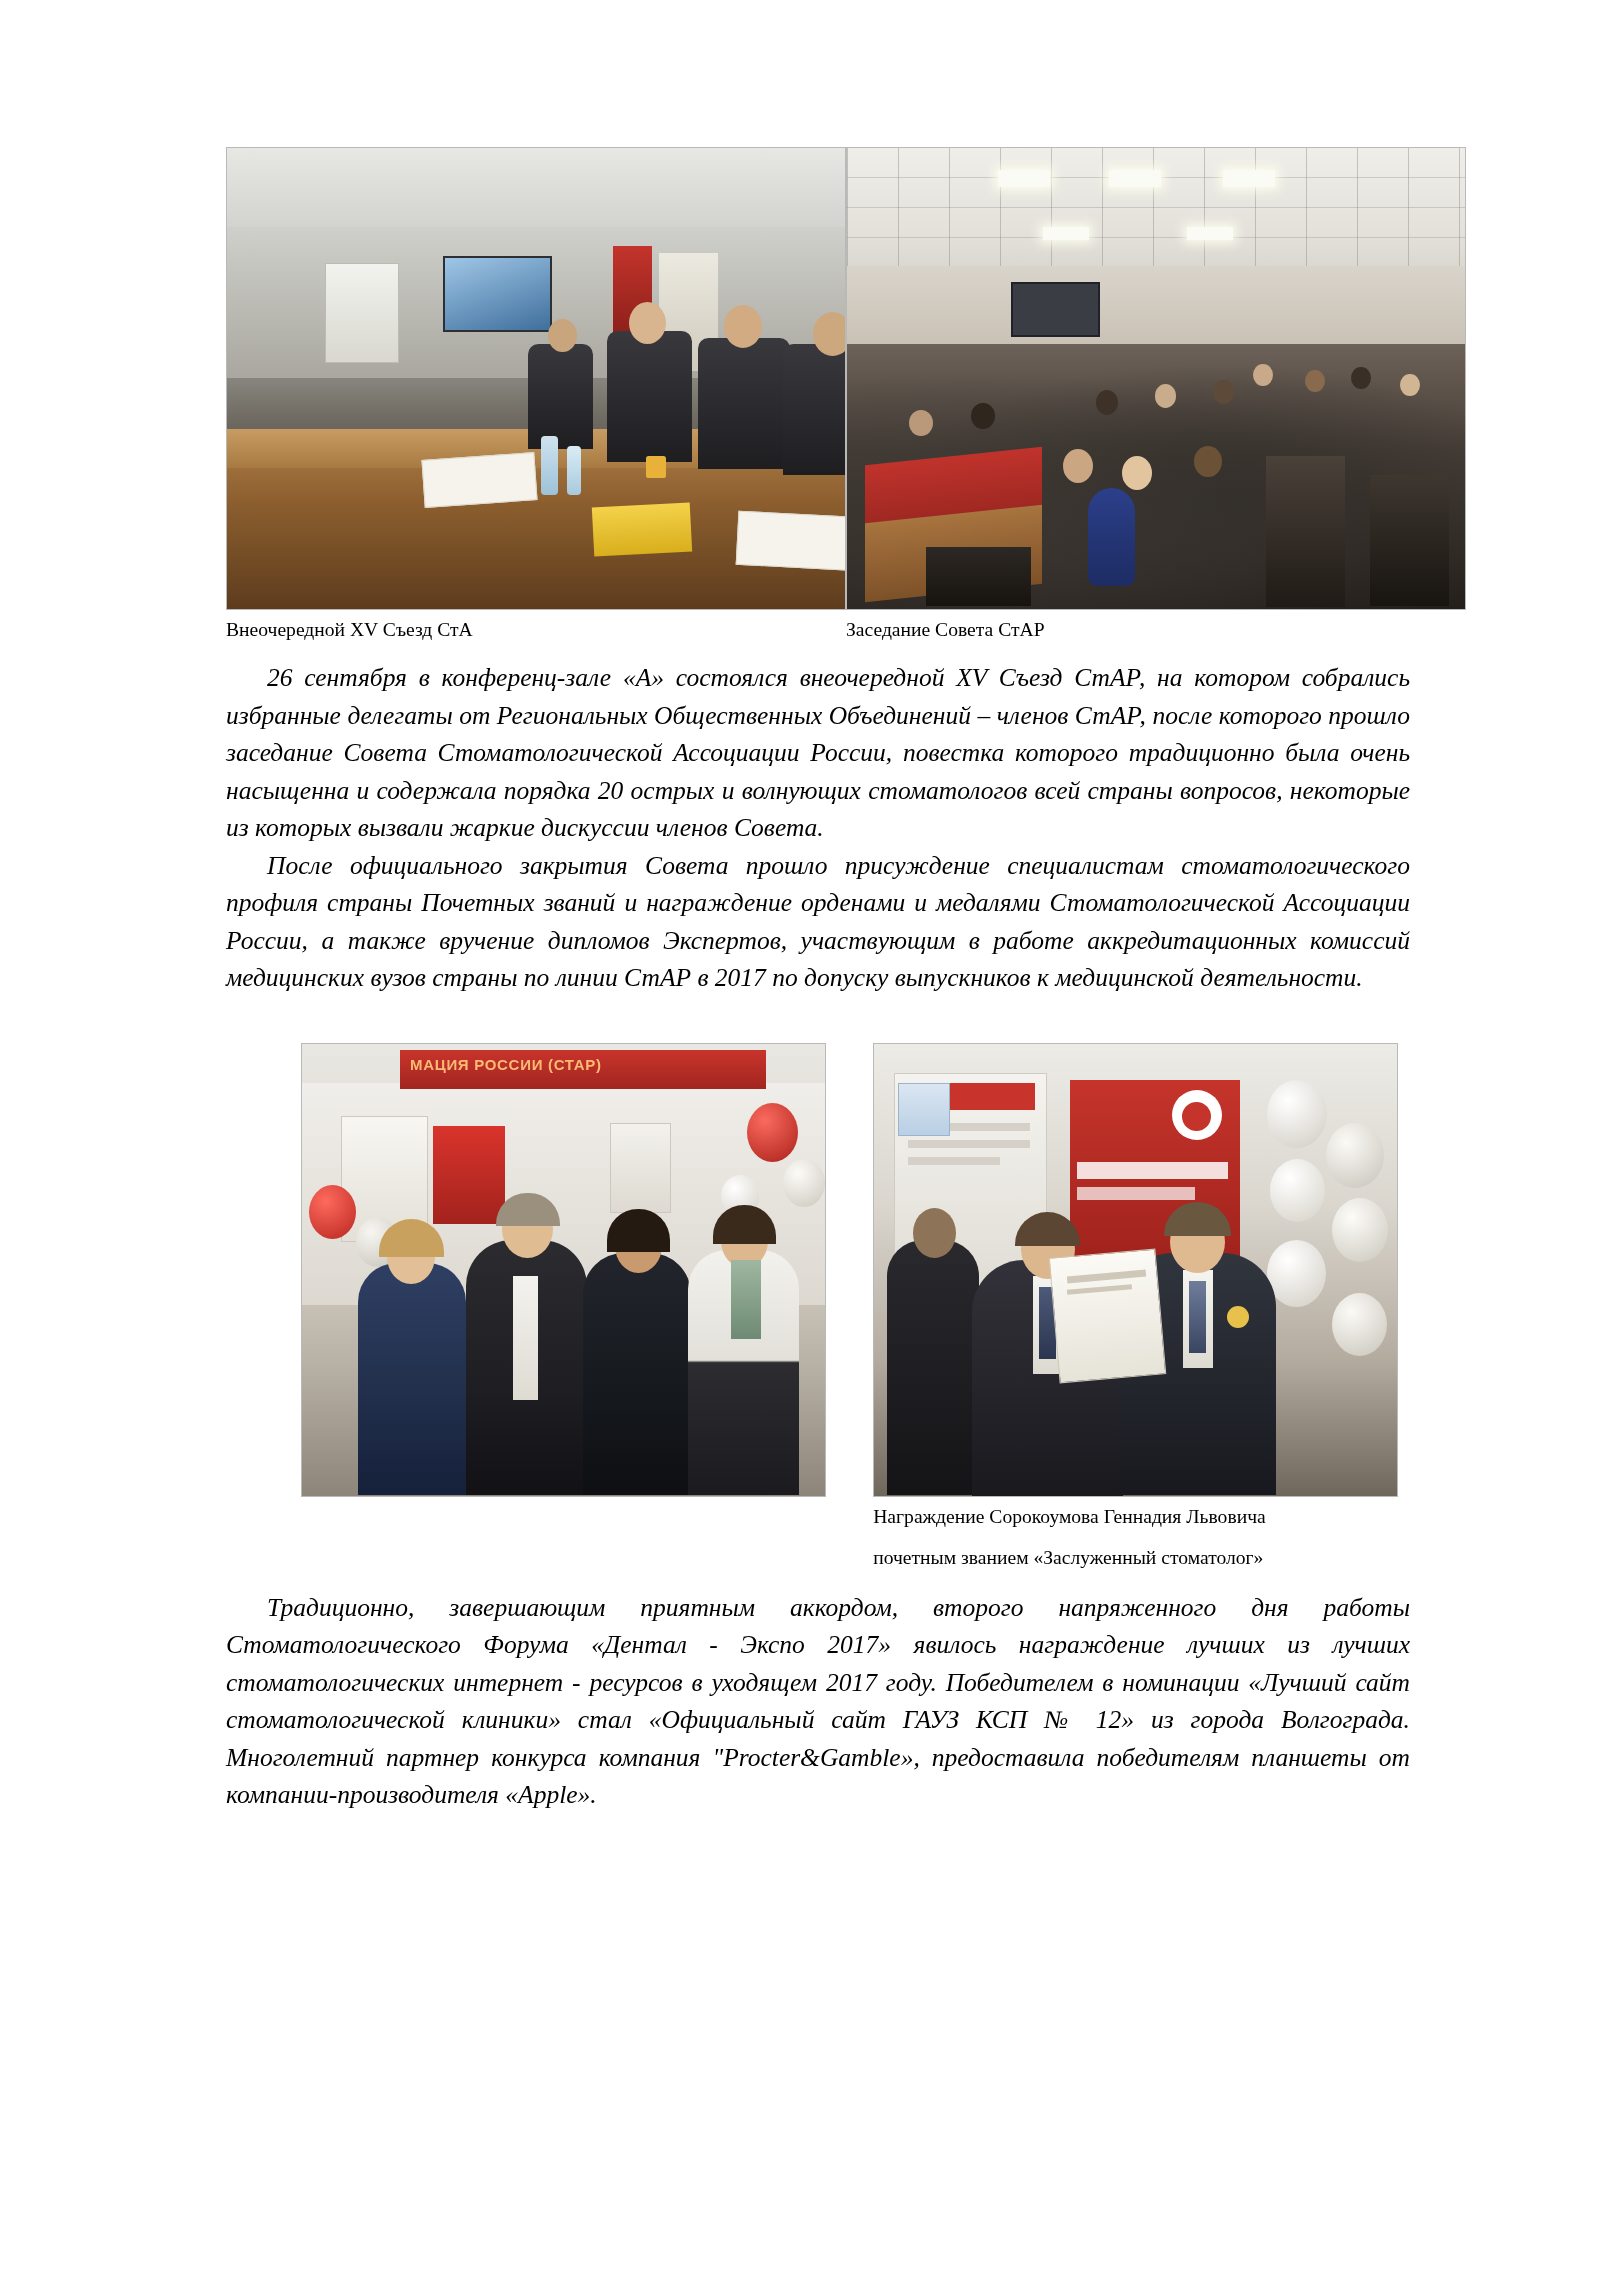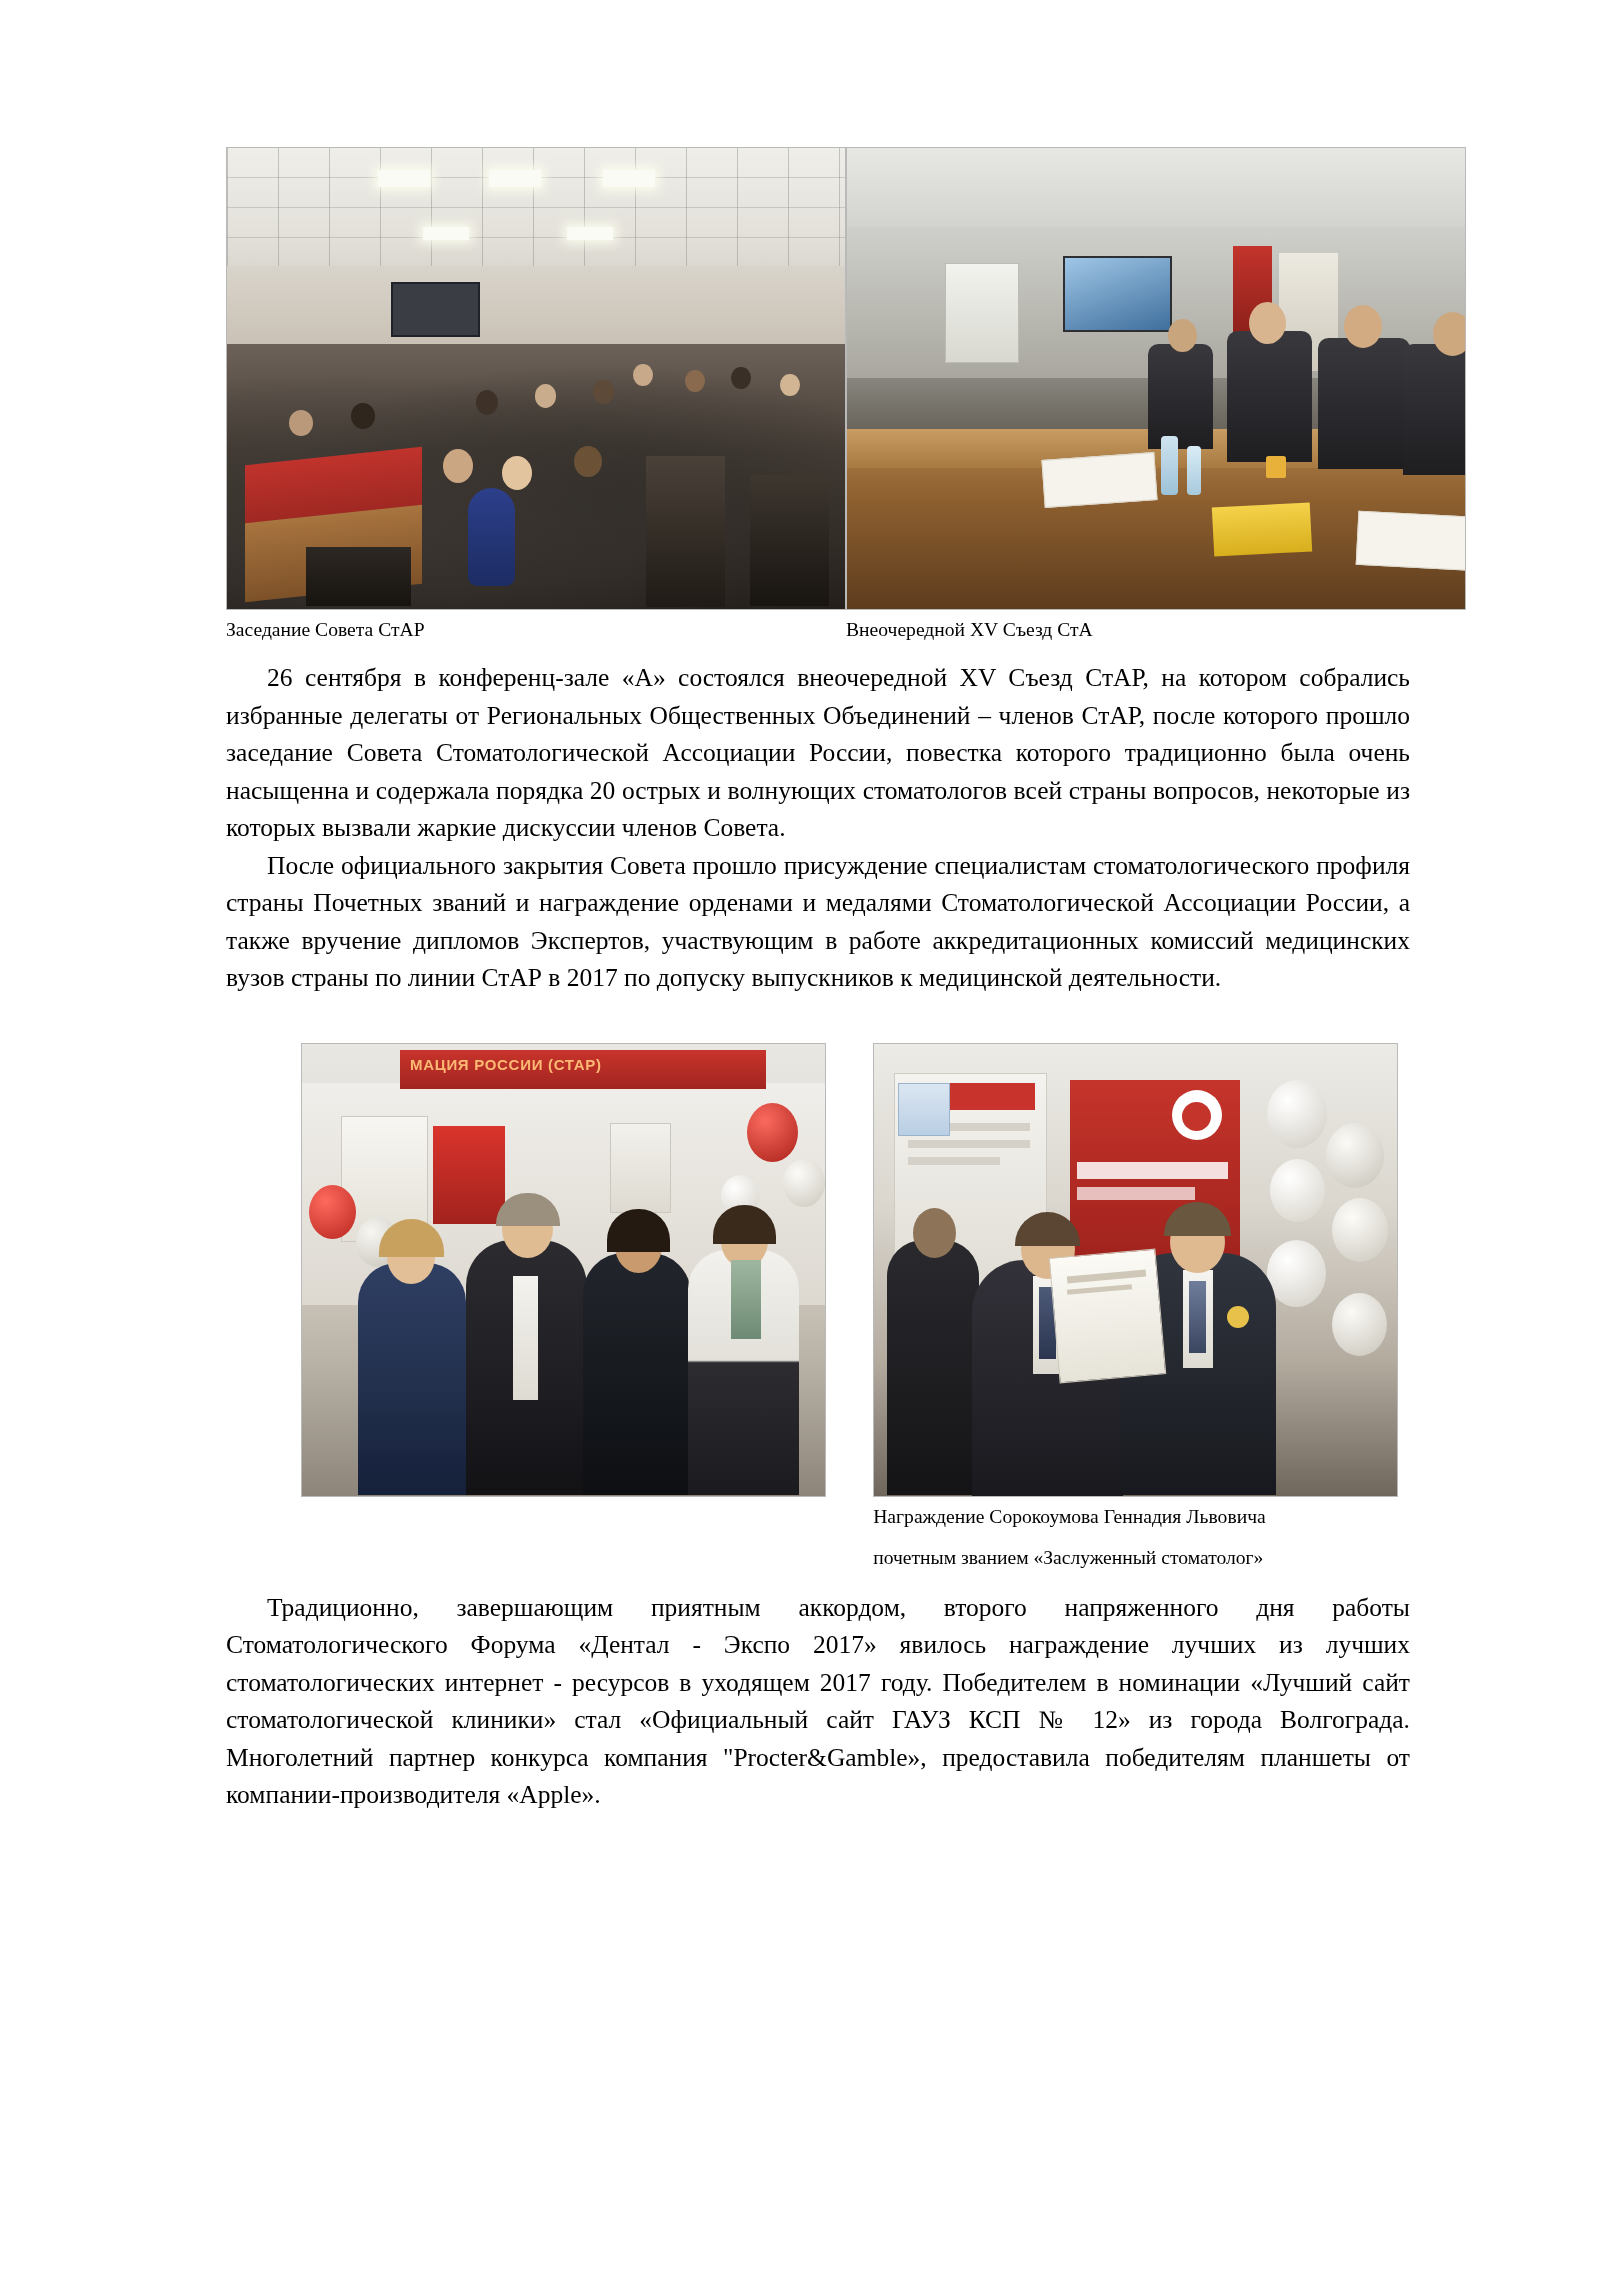--- a/index.html
+++ b/index.html
@@ -216,31 +216,60 @@
   
   p.body {
     font-family: "Liberation Serif", serif;
     font-size: 25.5px;
     line-height: 1.47;
     text-align: justify;
     text-indent: 41px;
     margin: 0;
     hyphens: none;
   }
-  .para-block { margin-top: 2.6px; }
+  .para-block { margin-top: 2.6px; font-style: italic; }
   .gap-after-imgs { margin-top: 17px; }
   .gap-big { height: 46px; }
 </style>
 </head>
 <body>
 
 <div class="page">
   <div class="content">
 
     <div class="img-row">
+
+      <div class="fig">
+        <div class="photo photo-2">
+          <div class="p2-bg"></div>
+          <div class="p2-ceiling"></div>
+          <div class="p2-wall"></div>
+          <div class="p2-whitebanner"></div>
+          <div class="p2-screen"></div>
+          <div class="p2-redbanner"></div>
+          <div style="position:absolute;left:432px;top:105px;width:59px;height:118px;background:linear-gradient(180deg,#ece9e0,#cfcabd);"></div>
+          <div class="p2-table"></div>
+          <div class="p2-tabletop"></div>
+          <div class="p2-suit" style="left:380px;top:183px;width:85px;height:131px;"></div>
+          <div class="head" style="left:402px;top:154px;width:37px;height:42px;background:#d8b58e;"></div>
+          <div class="p2-suit" style="left:471px;top:190px;width:92px;height:131px;"></div>
+          <div class="head" style="left:497px;top:157px;width:38px;height:43px;background:#d2ab83;"></div>
+          <div class="p2-suit" style="left:556px;top:196px;width:98px;height:131px;"></div>
+          <div class="head" style="left:586px;top:164px;width:39px;height:44px;background:#cda komm;background:#cda87f;"></div>
+          <div class="p2-suit" style="left:301px;top:196px;width:65px;height:105px;"></div>
+          <div class="head" style="left:321px;top:171px;width:29px;height:33px;background:#c9a57e;"></div>
+          <div class="p2-paper" style="left:196px;top:308px;width:111px;height:46px;transform:rotate(-4deg);"></div>
+          <div class="p2-paper" style="left:510px;top:366px;width:124px;height:52px;transform:rotate(3deg);"></div>
+          <div class="p2-yellow"></div>
+          <div style="position:absolute;left:314px;top:288px;width:17px;height:59px;background:linear-gradient(180deg,#cfe3ef,#9dc2d8);border-radius:3.9px;"></div>
+          <div style="position:absolute;left:340px;top:298px;width:14.4px;height:49px;background:linear-gradient(180deg,#d9ecf6,#a8cadd);border-radius:3.9px;"></div>
+          <div style="position:absolute;left:419px;top:308px;width:19.6px;height:22px;background:#e8b23a;border-radius:2.6px;"></div>
+        </div>
+        <div class="caption">Внеочередной XV Съезд СтА</div>
+      </div>
 
       <div class="fig">
         <div class="photo photo-1">
           <div class="p1-bg"></div>
           <div class="p1-ceiling"></div>
           <div class="p1-ceil-grid"></div>
           <div class="p1-light" style="left:151px;top:22px;width:52px;height:17px;"></div>
           <div class="p1-light" style="left:262px;top:22px;width:52px;height:17px;"></div>
           <div class="p1-light" style="left:376px;top:22px;width:52px;height:17px;"></div>
           <div class="p1-light" style="left:196px;top:79px;width:46px;height:13px;"></div>
@@ -264,49 +293,20 @@
           <div class="p1-redtable"></div>
           <div class="p1-table-edge"></div>
           <div class="p1-blue"></div>
           <div class="p1-chairlegs"></div>
           <div style="position:absolute;left:419px;top:308px;width:79px;height:151px;background:linear-gradient(180deg,#4a4139,#201b16);"></div>
           <div style="position:absolute;left:523px;top:327px;width:79px;height:131px;background:linear-gradient(180deg,#3e3730,#181410);"></div>
         </div>
         <div class="caption">Заседание Совета СтАР</div>
       </div>
 
-      <div class="fig">
-        <div class="photo photo-2">
-          <div class="p2-bg"></div>
-          <div class="p2-ceiling"></div>
-          <div class="p2-wall"></div>
-          <div class="p2-whitebanner"></div>
-          <div class="p2-screen"></div>
-          <div class="p2-redbanner"></div>
-          <div style="position:absolute;left:432px;top:105px;width:59px;height:118px;background:linear-gradient(180deg,#ece9e0,#cfcabd);"></div>
-          <div class="p2-table"></div>
-          <div class="p2-tabletop"></div>
-          <div class="p2-suit" style="left:380px;top:183px;width:85px;height:131px;"></div>
-          <div class="head" style="left:402px;top:154px;width:37px;height:42px;background:#d8b58e;"></div>
-          <div class="p2-suit" style="left:471px;top:190px;width:92px;height:131px;"></div>
-          <div class="head" style="left:497px;top:157px;width:38px;height:43px;background:#d2ab83;"></div>
-          <div class="p2-suit" style="left:556px;top:196px;width:98px;height:131px;"></div>
-          <div class="head" style="left:586px;top:164px;width:39px;height:44px;background:#cda komm;background:#cda87f;"></div>
-          <div class="p2-suit" style="left:301px;top:196px;width:65px;height:105px;"></div>
-          <div class="head" style="left:321px;top:171px;width:29px;height:33px;background:#c9a57e;"></div>
-          <div class="p2-paper" style="left:196px;top:308px;width:111px;height:46px;transform:rotate(-4deg);"></div>
-          <div class="p2-paper" style="left:510px;top:366px;width:124px;height:52px;transform:rotate(3deg);"></div>
-          <div class="p2-yellow"></div>
-          <div style="position:absolute;left:314px;top:288px;width:17px;height:59px;background:linear-gradient(180deg,#cfe3ef,#9dc2d8);border-radius:3.9px;"></div>
-          <div style="position:absolute;left:340px;top:298px;width:14.4px;height:49px;background:linear-gradient(180deg,#d9ecf6,#a8cadd);border-radius:3.9px;"></div>
-          <div style="position:absolute;left:419px;top:308px;width:19.6px;height:22px;background:#e8b23a;border-radius:2.6px;"></div>
-        </div>
-        <div class="caption">Внеочередной XV Съезд СтА</div>
-      </div>
-
     </div>
 
     <div class="para-block gap-after-imgs">
       <p class="body">26 сентября в конференц-зале «А» состоялся внеочередной XV Съезд СтАР, на котором собрались избранные делегаты от Региональных Общественных Объединений – членов СтАР, после которого прошло заседание Совета Стоматологической Ассоциации России, повестка которого традиционно была очень насыщенна и содержала порядка 20 острых и волнующих стоматологов всей страны вопросов, некоторые из которых вызвали жаркие дискуссии членов Совета.</p>
       <p class="body">После официального закрытия Совета прошло присуждение специалистам стоматологического профиля страны Почетных званий и награждение орденами и медалями Стоматологической Ассоциации России, а также вручение дипломов Экспертов, участвующим в работе аккредитационных комиссий медицинских вузов страны по линии СтАР в 2017 по допуску выпускников к медицинской деятельности.</p>
     </div>
 
     <div class="gap-big"></div>
 
     <div class="img-row" style="padding-left:75px;padding-right:11.8px;">

